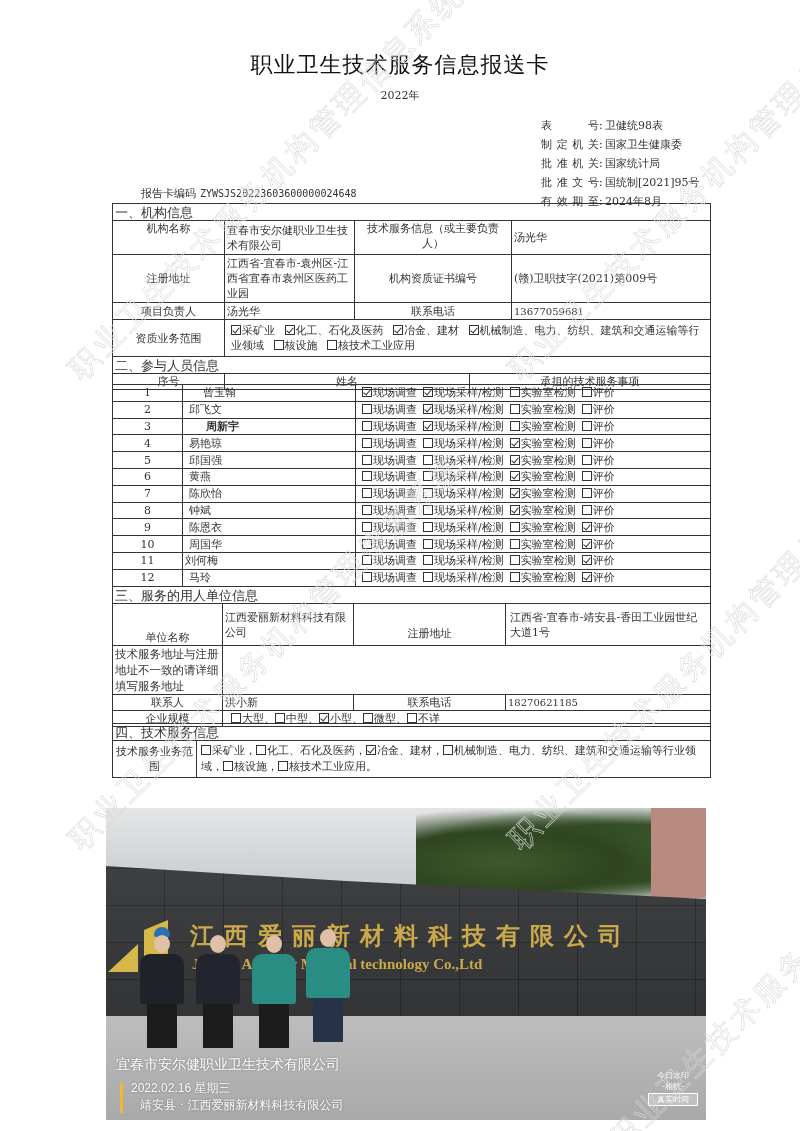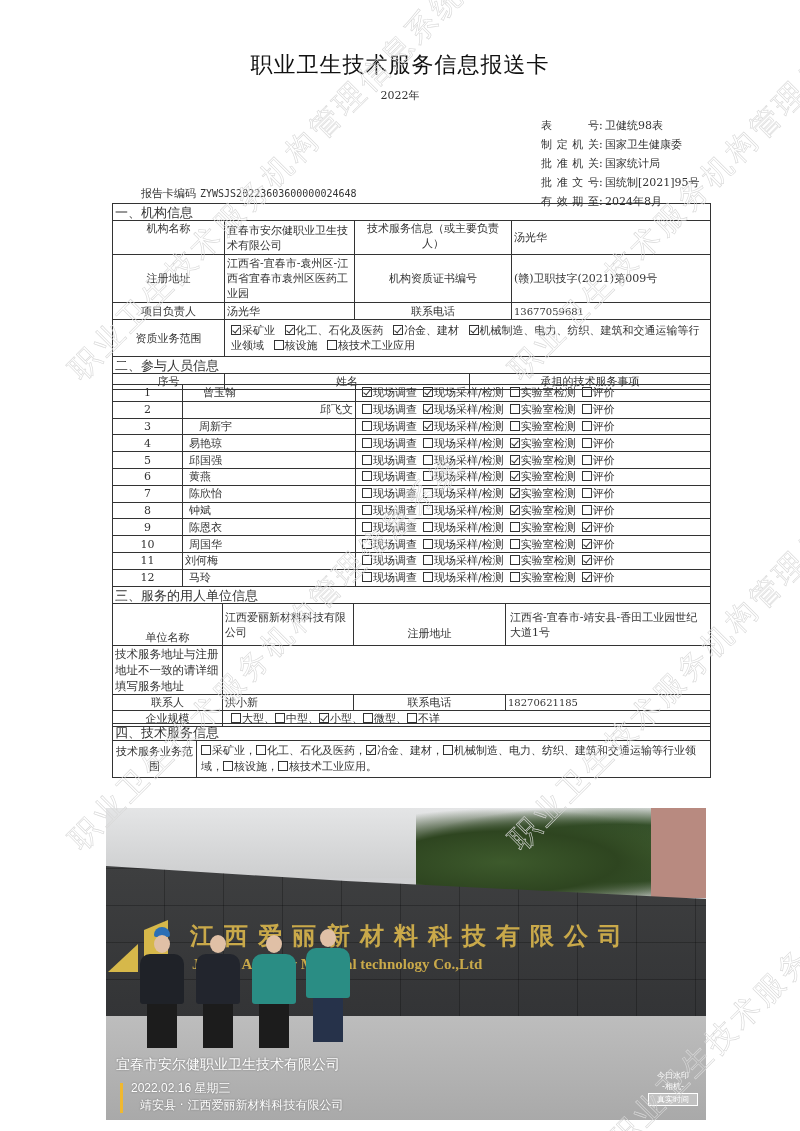--- a/index.html
+++ b/index.html
@@ -163,26 +163,26 @@
       <col style="width:355px">
     </colgroup>
   <tbody id="personnel-body">
       <tr style="height: 16.8px;">
         <td class="c">1</td>
         <td class="l" style="padding-left: 20px; vertical-align: middle;">曾玉翰</td>
         <td style="padding-left: 6px;"><span class="opt"><span class="cb on"></span><span>现场调查</span></span><span class="opt"><span class="cb on"></span><span>现场采样/检测</span></span><span class="opt"><span class="cb"></span><span>实验室检测</span></span><span class="opt"><span class="cb"></span><span>评价</span></span></td>
       </tr>
       <tr style="height: 16.8px;">
         <td class="c">2</td>
-        <td class="l" style="padding-left: 6px; vertical-align: middle; text-align: right;">邱飞文</td>
+        <td class="l" style="padding-left: 6px; vertical-align: middle;">邱飞文</td>
         <td style="padding-left: 6px;"><span class="opt"><span class="cb"></span><span>现场调查</span></span><span class="opt"><span class="cb on"></span><span>现场采样/检测</span></span><span class="opt"><span class="cb"></span><span>实验室检测</span></span><span class="opt"><span class="cb"></span><span>评价</span></span></td>
       </tr>
       <tr style="height: 16.8px;">
         <td class="c">3</td>
-        <td class="l" style="padding-left: 16px; vertical-align: middle;">周新宇</td>
+        <td class="l" style="padding-left: 23px; vertical-align: middle; font-weight: bold;">周新宇</td>
         <td style="padding-left: 6px;"><span class="opt"><span class="cb"></span><span>现场调查</span></span><span class="opt"><span class="cb on"></span><span>现场采样/检测</span></span><span class="opt"><span class="cb"></span><span>实验室检测</span></span><span class="opt"><span class="cb"></span><span>评价</span></span></td>
       </tr>
       <tr style="height: 16.8px;">
         <td class="c">4</td>
         <td class="l" style="padding-left: 6px; vertical-align: middle;">易艳琼</td>
         <td style="padding-left: 6px;"><span class="opt"><span class="cb"></span><span>现场调查</span></span><span class="opt"><span class="cb"></span><span>现场采样/检测</span></span><span class="opt"><span class="cb on"></span><span>实验室检测</span></span><span class="opt"><span class="cb"></span><span>评价</span></span></td>
       </tr>
       <tr style="height: 16.8px;">
         <td class="c">5</td>
         <td class="l" style="padding-left: 6px; vertical-align: middle;">邱国强</td>

